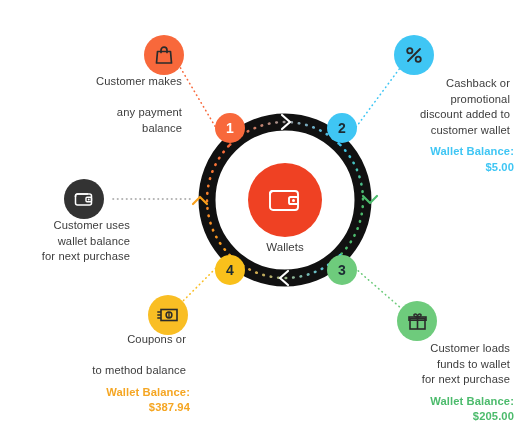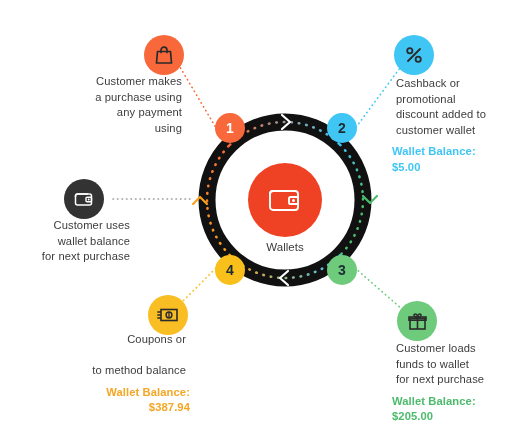--- a/index.html
+++ b/index.html
@@ -45,21 +45,21 @@
     font-size:11.2px;
     line-height:15.5px;
     color:#3c3c3c;
     z-index:7;
     letter-spacing:0.1px;
   }
   .textblock .desc{margin:4px;}
   .textblock .balance{margin:6px 0 0 0;font-weight:bold;}
   .textblock .balance .amt{display:block;}
   .align-right{text-align:right;}
-  .align-left{text-align:left;}
+  .align-left{text-align:right;}
 
   .center-label{
     position:absolute;
     width:120px;
     text-align:center;
     font-size:11.5px;
     color:#3c3c3c;
     z-index:7;
   }
 </style>
@@ -176,23 +176,23 @@
       <rect x="1.5" y="3" width="16" height="11" rx="2" fill="none" stroke="#FFFFFF" stroke-width="1.5"></rect>
       <path d="M1.5 6 L1.5 5 A2 2 0 0 1 3.5 3 L14 3" fill="none" stroke="#FFFFFF" stroke-width="1.5"></path>
       <rect x="12" y="6.2" width="5.5" height="4.6" rx="1" fill="none" stroke="#FFFFFF" stroke-width="1.4"></rect>
       <circle cx="14.7" cy="8.5" r="1" fill="#FFFFFF"></circle>
     </svg>
   </div>
 
   <div class="textblock align-right" style="left:56px;top:70px;width:130px;">
     <p class="desc">
       <span>Customer makes</span><br>
-      <span>a purchase using</span><br>
+      <br>
       <span>any payment</span><br>
-      <span>using</span>
+      <span>balance</span>
     </p>
   </div>
 
   <div class="textblock align-left" style="left:392px;top:72px;width:122px;">
     <p class="desc">
       <span>Cashback or</span><br>
       <span>promotional</span><br>
       <span>discount added to</span><br>
       <span>customer wallet</span>
     </p>

